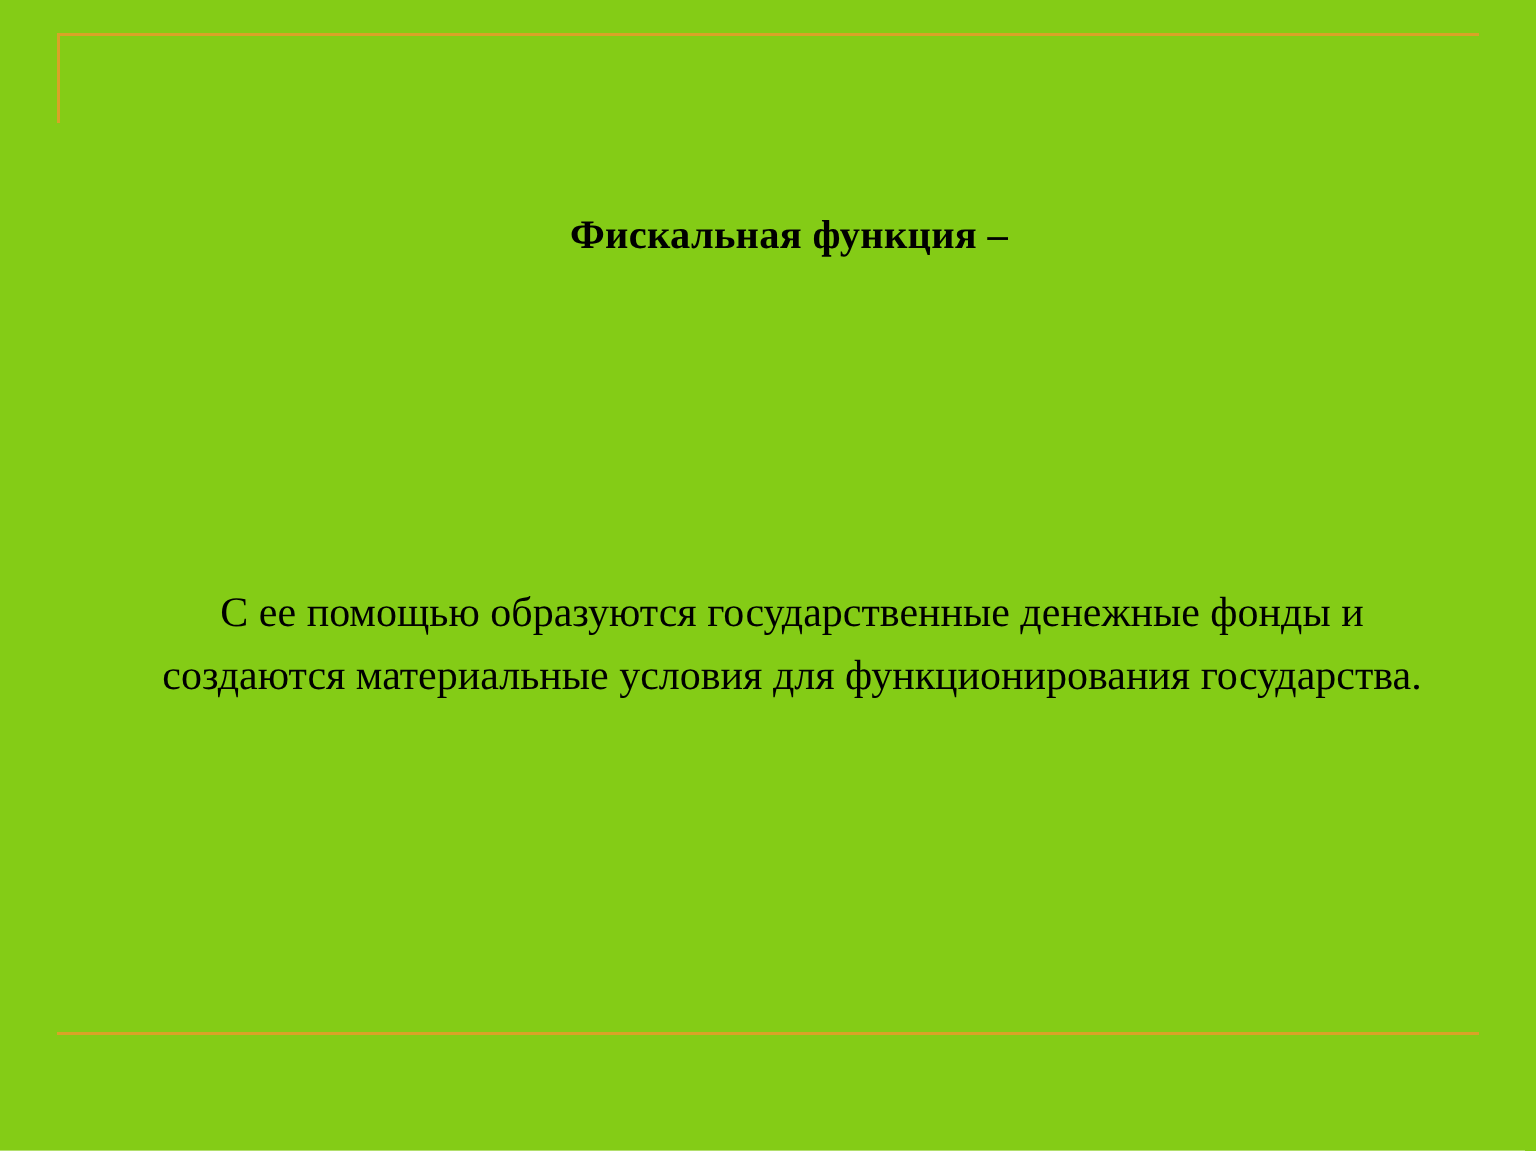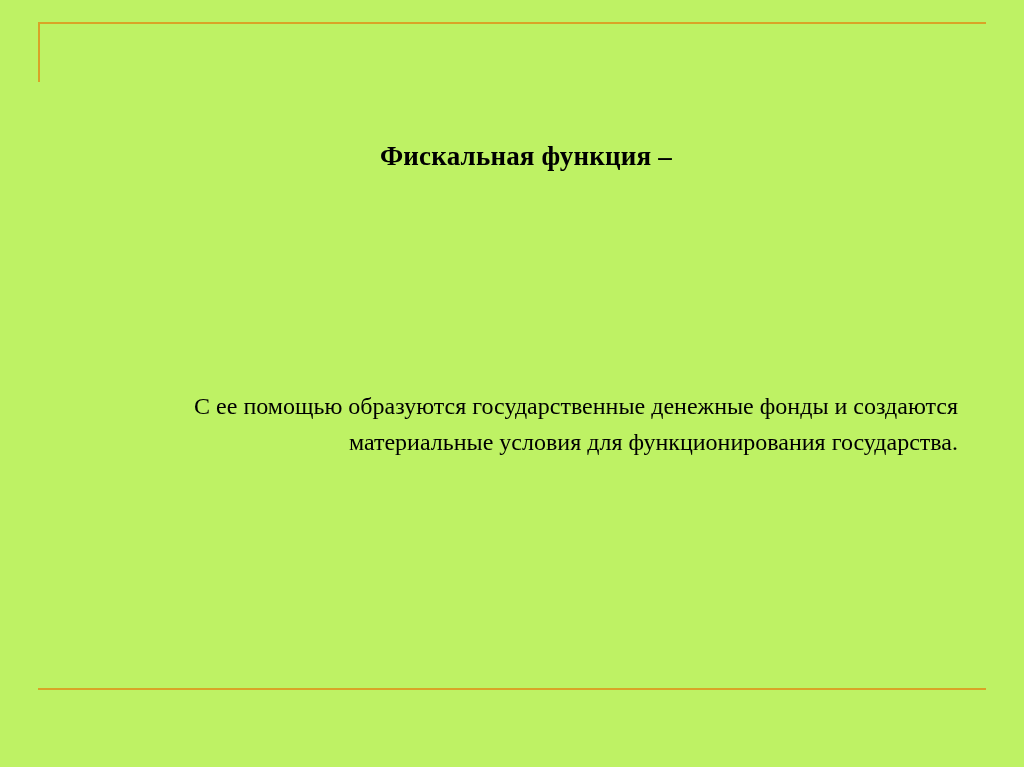--- a/index.html
+++ b/index.html
@@ -12,21 +12,21 @@
     height: 767px;
     position: relative;
     overflow: hidden;
     font-family: "Liberation Serif", "DejaVu Serif", serif;
     color: #000000;
   }
 
   .slide {
     position: absolute;
     inset: 0;
-    background: #bef264;
+    background: #84cc16;
   }
 
   
   .rule-top {
     position: absolute;
     left: 38px;
     top: 22px;
     width: 948px;
     height: 2px;
     background: #d9a327;
@@ -76,23 +76,23 @@
     font-size: 27px;
     line-height: 1.45;
     text-align: left;
   }
 
   .para-2 {
     position: absolute;
     left: 98px;
     top: 388px;
     width: 860px;
-    font-size: 24px;
+    font-size: 28px;
     line-height: 1.50;
-    text-align: right;
+    text-align: center;
   }
 </style>
 </head>
 <body>
 
 <div class="slide">
 
   <div class="rule-top"></div>
   <div class="rule-left"></div>
   <div class="rule-bottom"></div>

